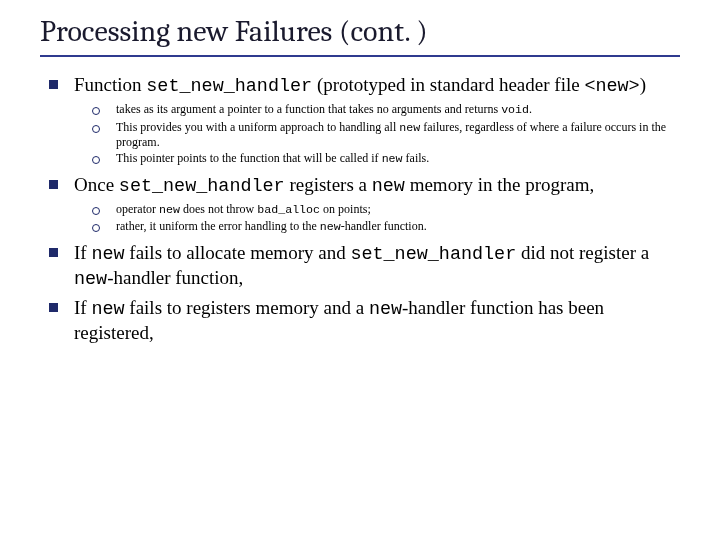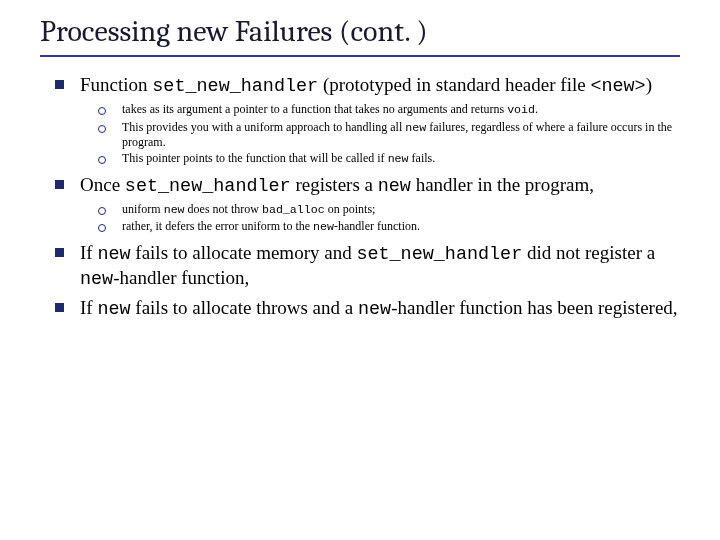--- a/index.html
+++ b/index.html
@@ -27,21 +27,21 @@
   }
   .rule {
     height: 2px;
     background: #2f3a8f;
     margin: 0 0 16px 0;
     width: 640px;
   }
   ul.outer {
     list-style: none;
     padding: 0;
-    margin: 12px;
+    margin: 6px;
   }
   ul.outer > li {
     position: relative;
     padding-left: 28px;
     margin-bottom: 4px;
     font-size: 19px;
     line-height: 1.22;
   }
   ul.outer > li::before {
     content: "";
@@ -100,33 +100,33 @@
         <li>
           <span>This provides you with a uniform approach to handling all </span><span class="code">new</span><span> failures, regardless of where a failure occurs in the program.</span>
         </li>
         <li>
           <span>This pointer points to the function that will be called if </span><span class="code">new</span><span> fails.</span>
         </li>
       </ul>
     </li>
 
     <li>
-      <span>Once </span><span class="code">set_new_handler</span><span> registers a </span><span class="code">new</span><span> handler in the program,</span>
+      <span>Once </span><span class="code">set_new_handler</span><span> registers a </span><span class="code">new</span><span> memory in the program,</span>
       <ul class="inner">
         <li>
-          <span>uniform </span><span class="code">new</span><span> does not throw </span><span class="code">bad_alloc</span><span> on points;</span>
+          <span>operator </span><span class="code">new</span><span> does not throw </span><span class="code">bad_alloc</span><span> on points;</span>
         </li>
         <li>
-          <span>rather, it defers the error uniform to the </span><span class="code">new</span><span>-handler function.</span>
+          <span>rather, it uniform the error handling to the </span><span class="code">new</span><span>-handler function.</span>
         </li>
       </ul>
     </li>
 
     <li>
       <span>If </span><span class="code">new</span><span> fails to allocate memory and </span><span class="code">set_new_handler</span><span> did not register a </span><span class="code">new</span><span>-handler function,</span>
     </li>
 
     <li>
-      <span>If </span><span class="code">new</span><span> fails to allocate throws and a </span><span class="code">new</span><span>-handler function has been registered,</span>
+      <span>If </span><span class="code">new</span><span> fails to registers memory and a </span><span class="code">new</span><span>-handler function has been registered,</span>
     </li>
 
   </ul>
 </div>
 
 </body></html>

